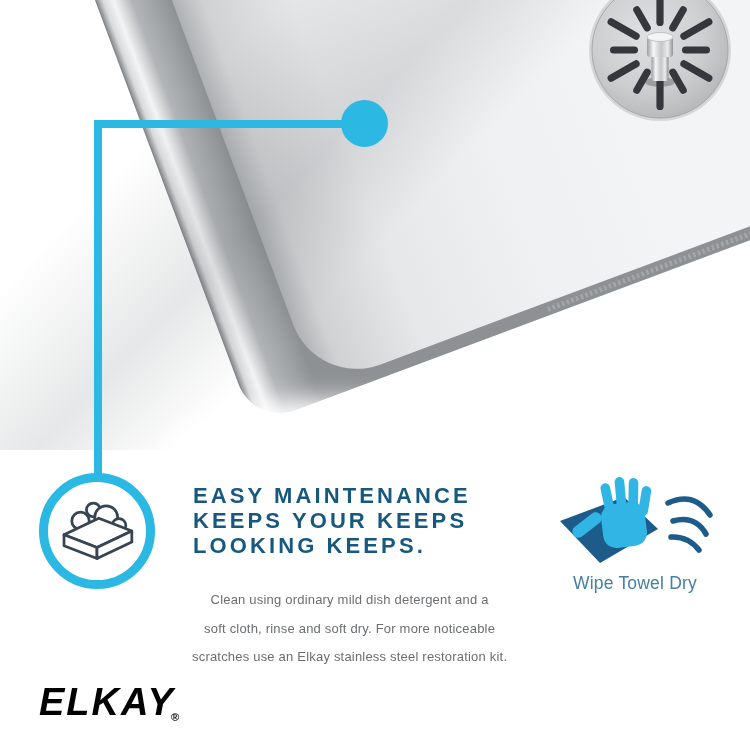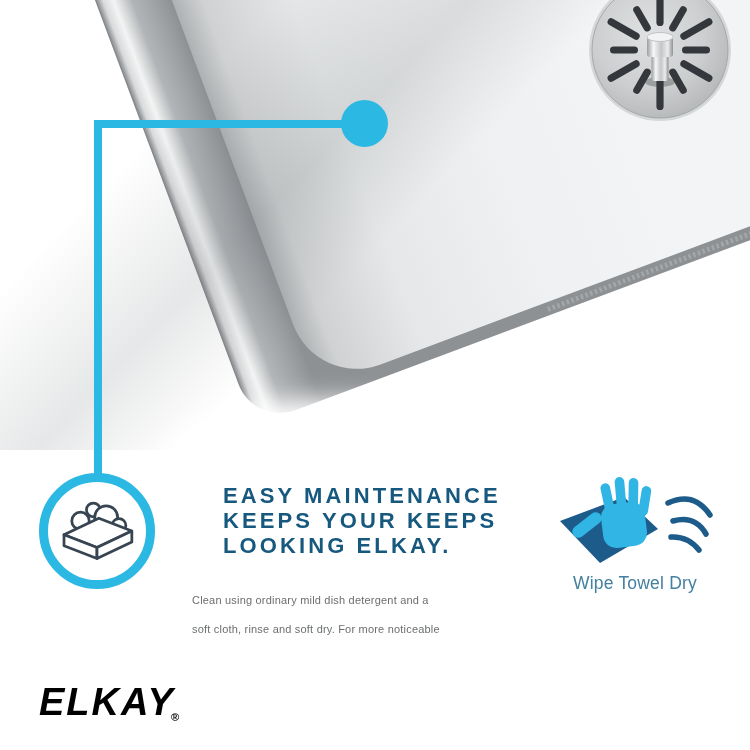--- a/index.html
+++ b/index.html
@@ -12,24 +12,24 @@
   .callout-hline{position:absolute;left:94px;top:120px;width:272px;height:8px;background:#2bb8e3;}
   .callout-vline{position:absolute;left:94px;top:120px;width:8px;height:360px;background:#2bb8e3;}
   .callout-dot{position:absolute;left:341px;top:100px;width:47px;height:47px;border-radius:50%;background:#2bb8e3;}
   .soap-badge{
     position:absolute;left:39px;top:473px;width:116px;height:116px;box-sizing:border-box;
     border:9px solid #2bb8e3;border-radius:50%;background:#ffffff;
     display:flex;align-items:center;justify-content:center;
   }
   
   .headline{position:absolute;left:193px;top:483px;color:#17587f;font-weight:700;
-    font-size:22px;line-height:25px;letter-spacing:3.1px;white-space:nowrap;margin-left:30px;}
+    font-size:22px;line-height:25px;letter-spacing:3.1px;white-space:nowrap;}
   
   .body-copy{position:absolute;left:192px;top:586px;color:#6b6e70;
-    font-size:11px;line-height:28.5px;letter-spacing:0.2px;white-space:nowrap;}
+    font-size:13px;line-height:28.5px;letter-spacing:0.2px;white-space:nowrap;text-align:center;}
   
   .wipe{position:absolute;left:545px;top:477px;width:180px;text-align:center;}
   .wipe svg{display:block;margin:0 auto;}
   .wipe-label{margin-top:1px;color:#44809f;font-size:17.5px;letter-spacing:0.2px;white-space:nowrap;}
   
   .brand{position:absolute;left:39px;top:681px;color:#000000;font-weight:700;font-style:italic;
     font-size:38px;letter-spacing:2px;white-space:nowrap;}
   .brand .reg{font-size:11px;font-style:normal;letter-spacing:0;position:relative;top:6px;left:-4px;}
 </style>
 </head>
@@ -129,26 +129,27 @@
         <path d="M6,40 L44,22 L80,36 L42,54 Z"></path>
         <path d="M6,40 L6,52 L42,66 L42,54 Z"></path>
         <path d="M42,54 L42,66 L80,48 L80,36 Z"></path>
       </g>
     </svg>
   </div>
 
   <div class="headline">
     <div>EASY MAINTENANCE</div>
     <div>KEEPS YOUR KEEPS</div>
-    <div>LOOKING ELKAY.</div>
+    <div>LOOKING KEEPS.</div>
   </div>
 
   <div class="body-copy">
     <div>Clean using ordinary mild dish detergent and a</div>
     <div>soft cloth, rinse and soft dry. For more noticeable</div>
+    <div>scratches use an Elkay stainless steel restoration kit.</div>
   </div>
 
   <div class="wipe">
     <svg width="170" height="95" viewBox="0 0 170 95">
       <path d="M10,44 L74,20 L108,52 L50,86 Z" fill="#1d5b8b"></path>
       <g fill="#31b5e4">
         <rect x="20" y="42" width="34" height="12" rx="6" transform="rotate(-38 37 48)"></rect>
         <rect x="52" y="26" width="44" height="44" rx="13" transform="rotate(-7 74 48)"></rect>
         <rect x="53" y="6" width="9.6" height="34" rx="4.8" transform="rotate(-12 58 23)"></rect>
         <rect x="66" y="0" width="9.6" height="40" rx="4.8" transform="rotate(-5 71 20)"></rect>

